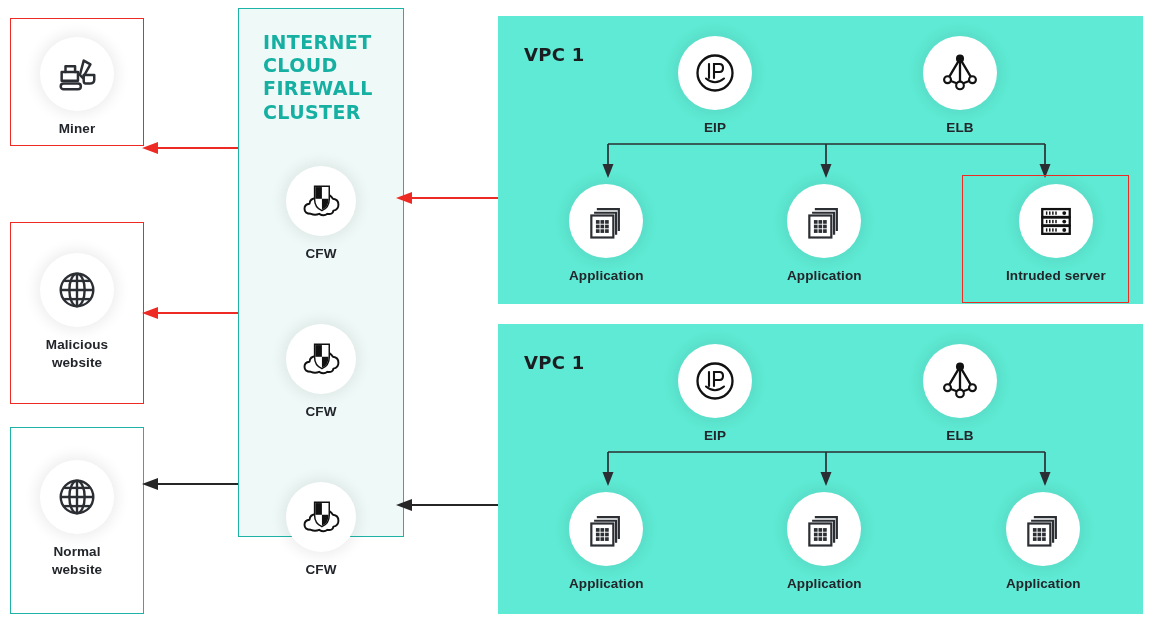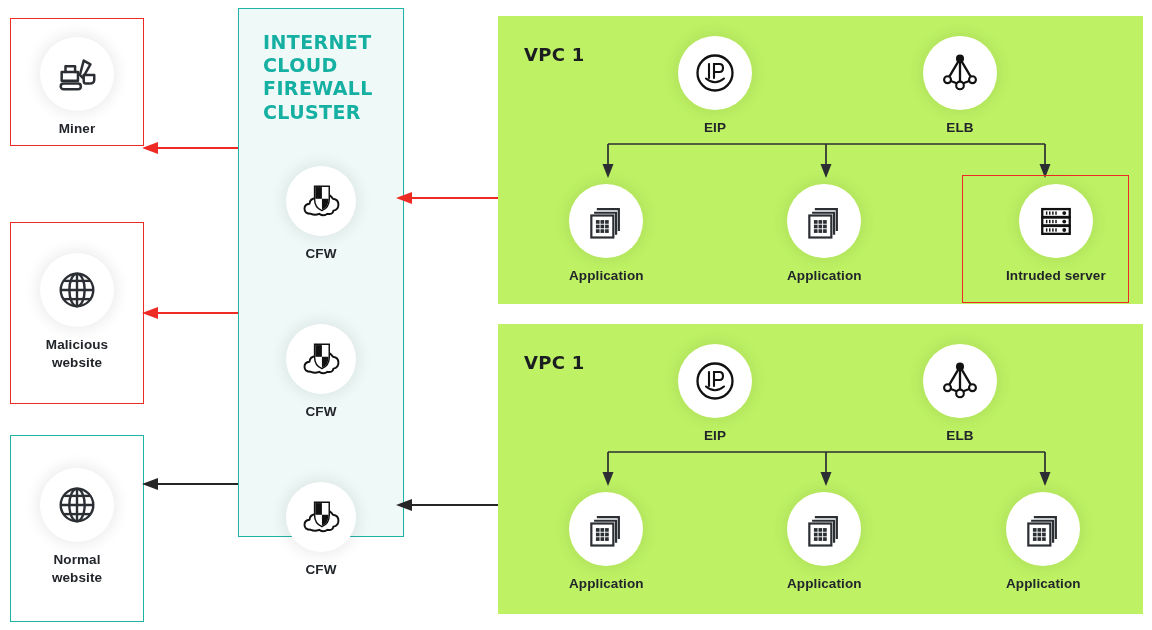--- a/index.html
+++ b/index.html
@@ -68,21 +68,21 @@
     font-weight: 900;
     line-height: 1.22;
     letter-spacing: .4px;
     white-space: pre-line;
     font-family: "DejaVu Sans", sans-serif;
   }
 
   
   .vpc {
     position: absolute;
-    background: #bef264;
+    background: #5eead4;
   }
   .vpc-title {
     position: absolute;
     left: 26px; top: 28px;
     font-size: 18px;
     font-weight: 900;
     color: #1b1d21;
     letter-spacing: .3px;
     font-family: "DejaVu Sans", sans-serif;
   }
@@ -124,21 +124,21 @@
             <path d="M10.5 14.5 H37.5"></path>
             <path d="M10.5 33.5 H37.5"></path>
           </g>
         </svg>
       </div>
       <div class="caption">Malicious
 website</div>
     </div>
   </div>
 
-  <div class="box teal-border" style="left:10px; top:427px; width:134px; height:187px;margin-top:8px;">
+  <div class="box teal-border" style="left:10px; top:427px; width:134px; height:187px;">
     <div class="node" style="left:50%; top:32px; transform:translateX(-50%);">
       <div class="disc">
         <svg class="glyph" width="46" height="46" viewBox="0 0 48 48">
           <g fill="none" stroke="#2b2e33" stroke-width="2.5">
             <circle cx="24" cy="24" r="17"></circle>
             <ellipse cx="24" cy="24" rx="8" ry="17"></ellipse>
             <line x1="24" y1="7" x2="24" y2="41"></line>
             <line x1="7" y1="24" x2="41" y2="24"></line>
             <path d="M10.5 14.5 H37.5"></path>
             <path d="M10.5 33.5 H37.5"></path>

